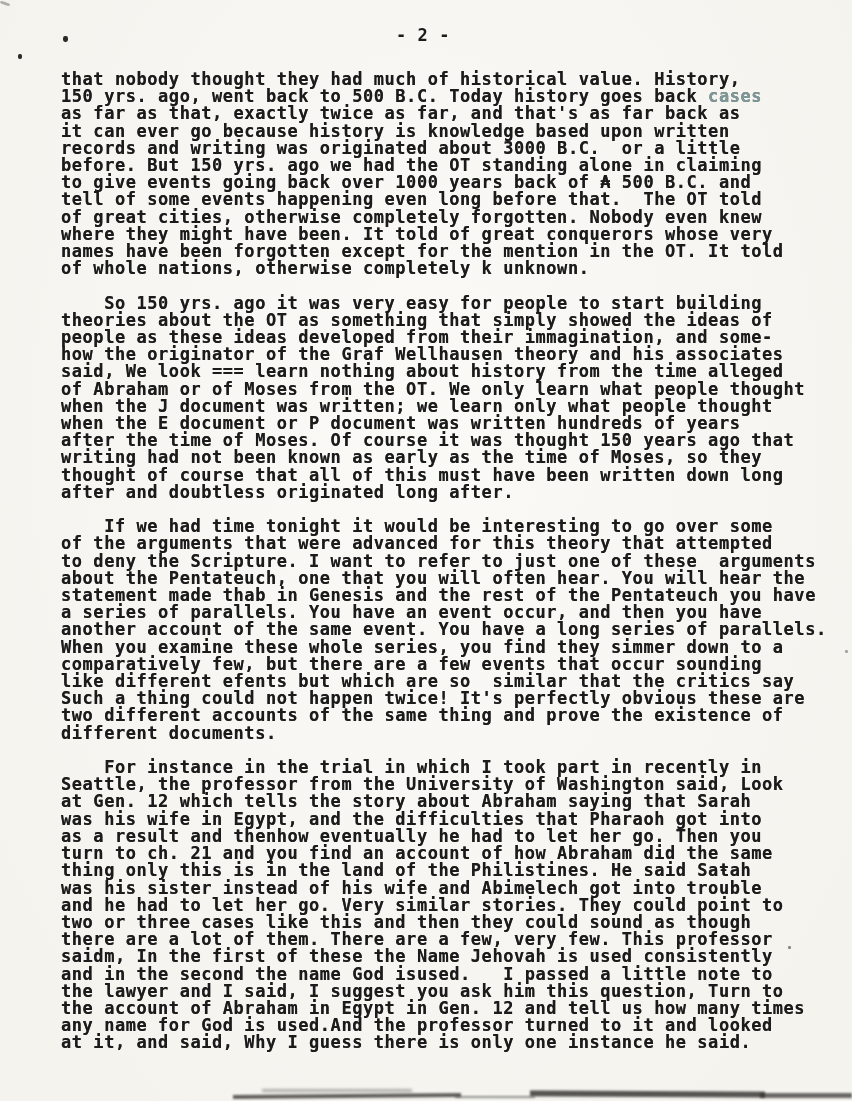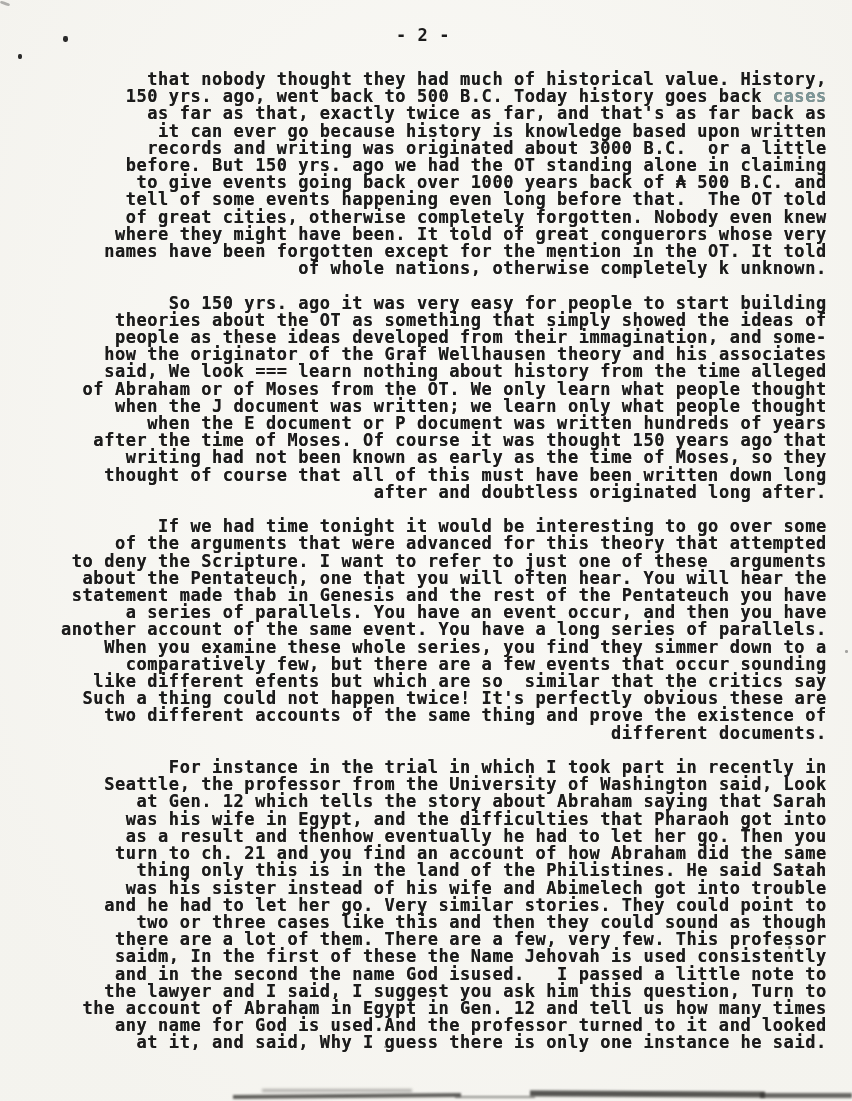--- a/index.html
+++ b/index.html
@@ -24,21 +24,20 @@
   .page-number {
     position: absolute;
     top: 27px; left: 0; width: 846px;
     text-align: center;
     white-space: pre;
   }
   .body-text {
     position: absolute;
     left: 61px; top: 71px;
     white-space: pre;
-    text-align: right;
   }
   .para { margin: 0 0 17.2px 0; }
   .para span { text-shadow: 0 0 0.5px rgba(10,10,10,0.65); }
   .faded { color: #7e9899; text-shadow: none; }
 
   
   .speck { position: absolute; background: #2a2a2a; border-radius: 40%; }
   .speck.s1 { left: 63px;  top: 36px;  width: 5px; height: 6px; }
   .speck.s2 { left: 18px;  top: 54px;  width: 4px; height: 5px; }
   .speck.s3 { left: 0px;   top: 2px;   width: 10px; height: 3px; opacity: .35; transform: rotate(18deg); }

